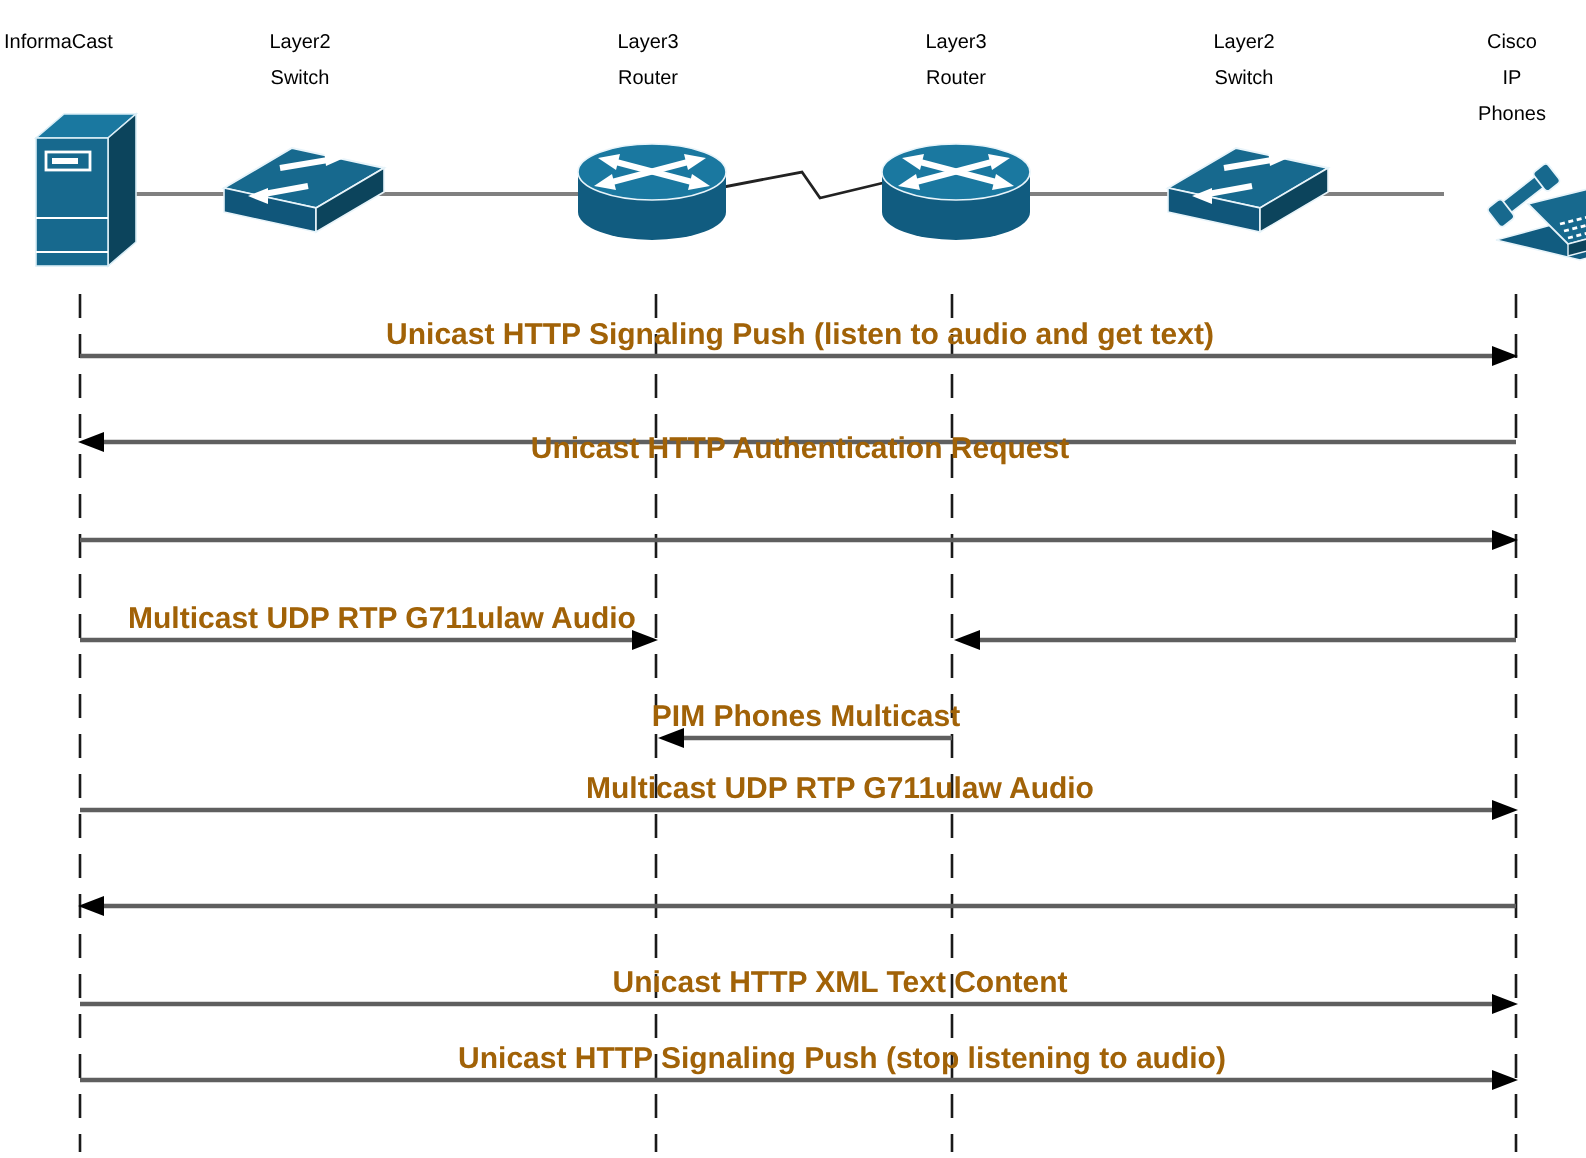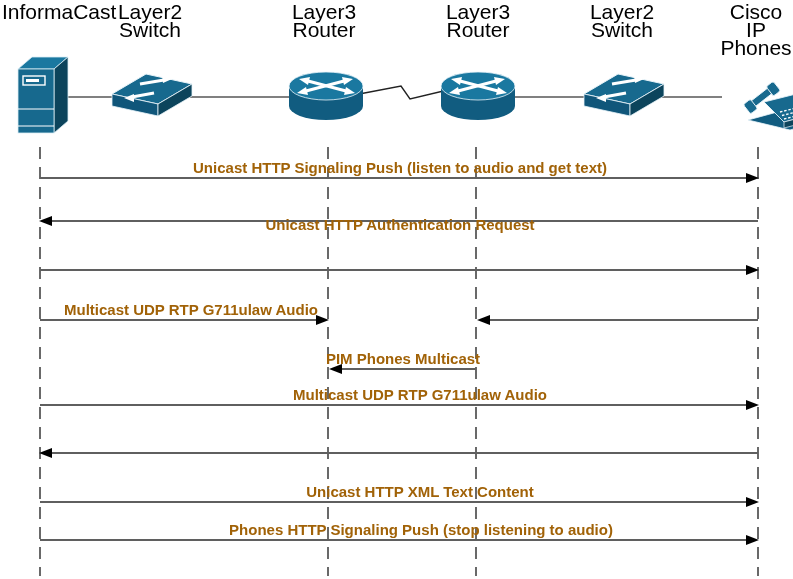--- a/index.html
+++ b/index.html
@@ -1,22 +1,22 @@
 <!DOCTYPE html>
 <html><head>
 <meta charset="utf-8">
 <style>
   html,body{margin:0;padding:0;background:#fff;}
   .stage{
     position:relative;width:793px;height:579px;background:#ffffff;
     font-family:"Liberation Sans", sans-serif;overflow:hidden;
   }
   .devlabel{
-    position:absolute;top:3px;transform:translateX(-50%);
-    text-align:center;font-size:21px;line-height:18px;color:#000;
+    position:absolute;top:13px;transform:translateX(-50%);
+    text-align:center;font-size:10px;line-height:18px;color:#000;
   }
   .devlabel.leftalign{transform:none;text-align:left;}
   .msg{
     position:absolute;transform:translateX(-50%);
     font-size:15px;font-weight:bold;color:#a16207;white-space:nowrap;
   }
   .icon{position:absolute;}
   svg{display:block;}
   .bglayer{position:absolute;left:0;top:0;}
 </style>
@@ -210,15 +210,15 @@
       <text x="66" y="53" fill="#ffffff" font-family="Liberation Sans, sans-serif" font-size="15" font-weight="bold" font-style="italic">IP</text>
     </svg>
   </div>
 
   <div class="msg" style="left:400px;top:159px">Unicast HTTP Signaling Push (listen to audio and get text)</div>
   <div class="msg" style="left:400px;top:216px">Unicast HTTP Authentication Request</div>
   <div class="msg" style="left:191px;top:301px">Multicast UDP RTP G711ulaw Audio</div>
   <div class="msg" style="left:403px;top:350px">PIM Phones Multicast</div>
   <div class="msg" style="left:420px;top:386px">Multicast UDP RTP G711ulaw Audio</div>
   <div class="msg" style="left:420px;top:483px">Unicast HTTP XML Text Content</div>
-  <div class="msg" style="left:421px;top:521px">Phones HTTP Signaling Push (stop listening to audio)</div>
+  <div class="msg" style="left:421px;top:521px">Unicast HTTP Signaling Push (stop listening to audio)</div>
 
 </div>
 
 </body></html>

